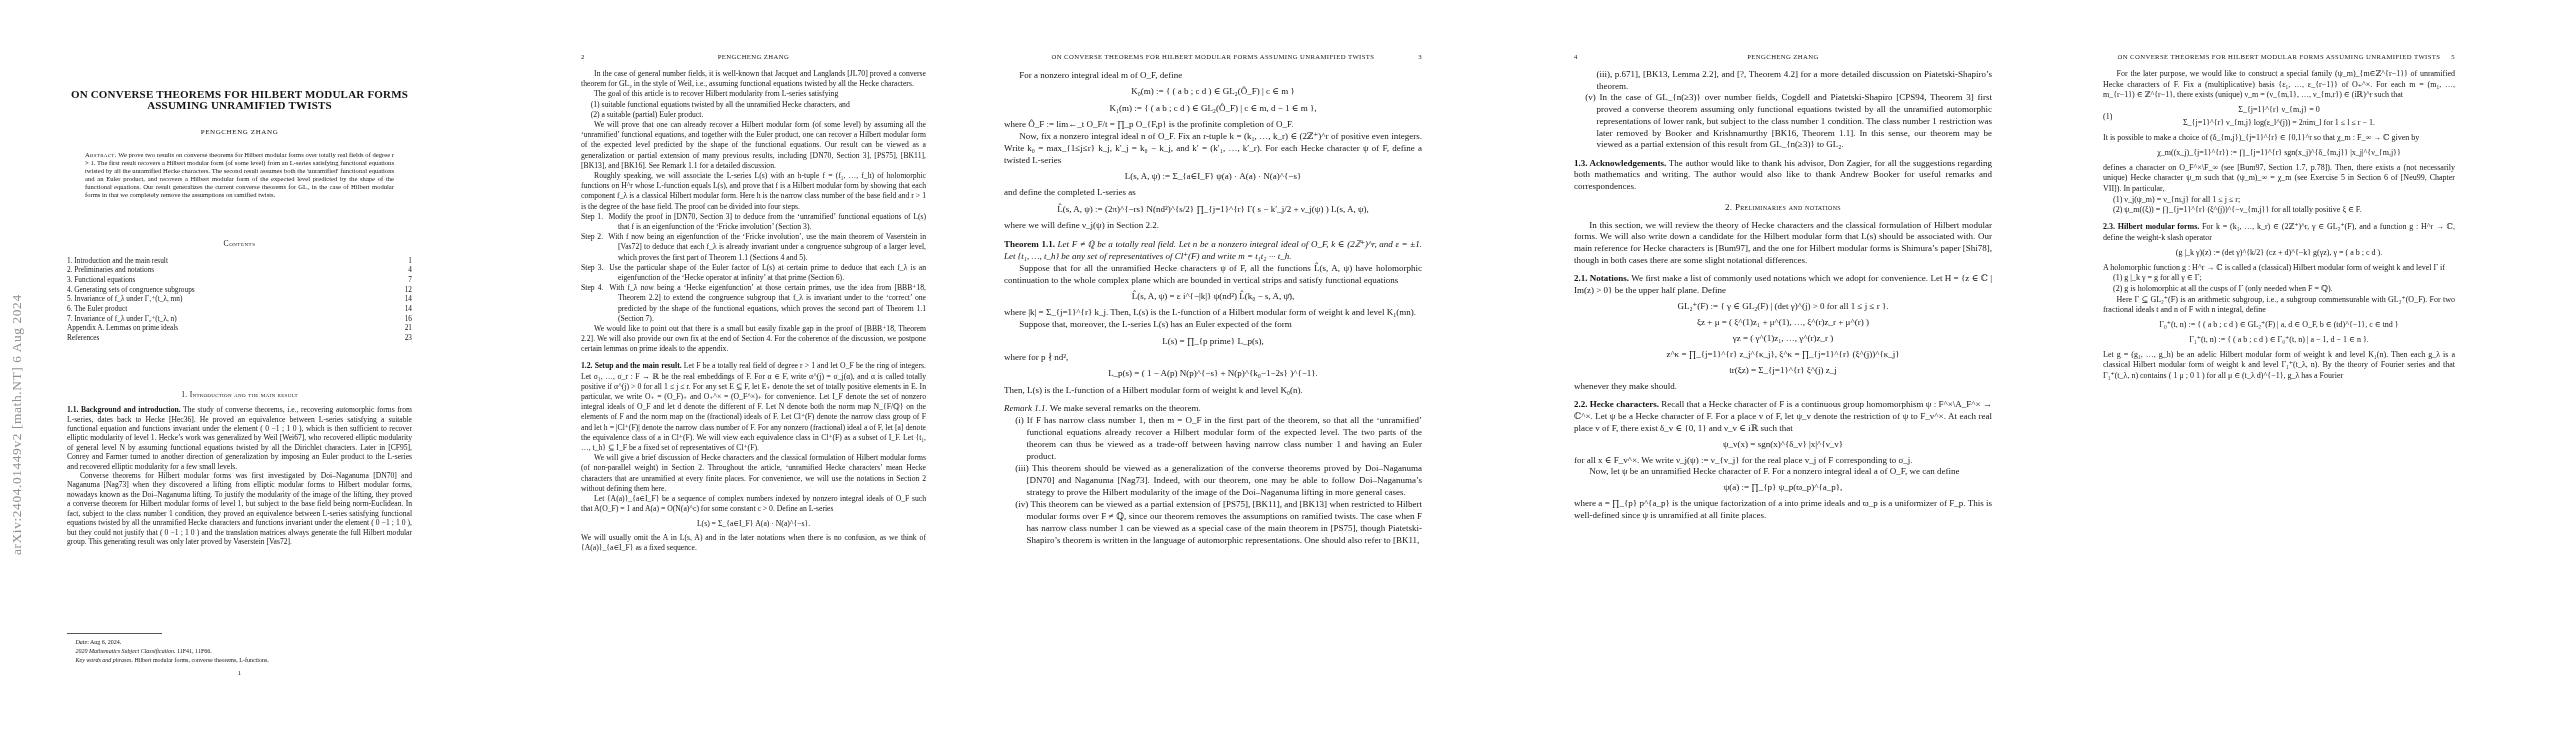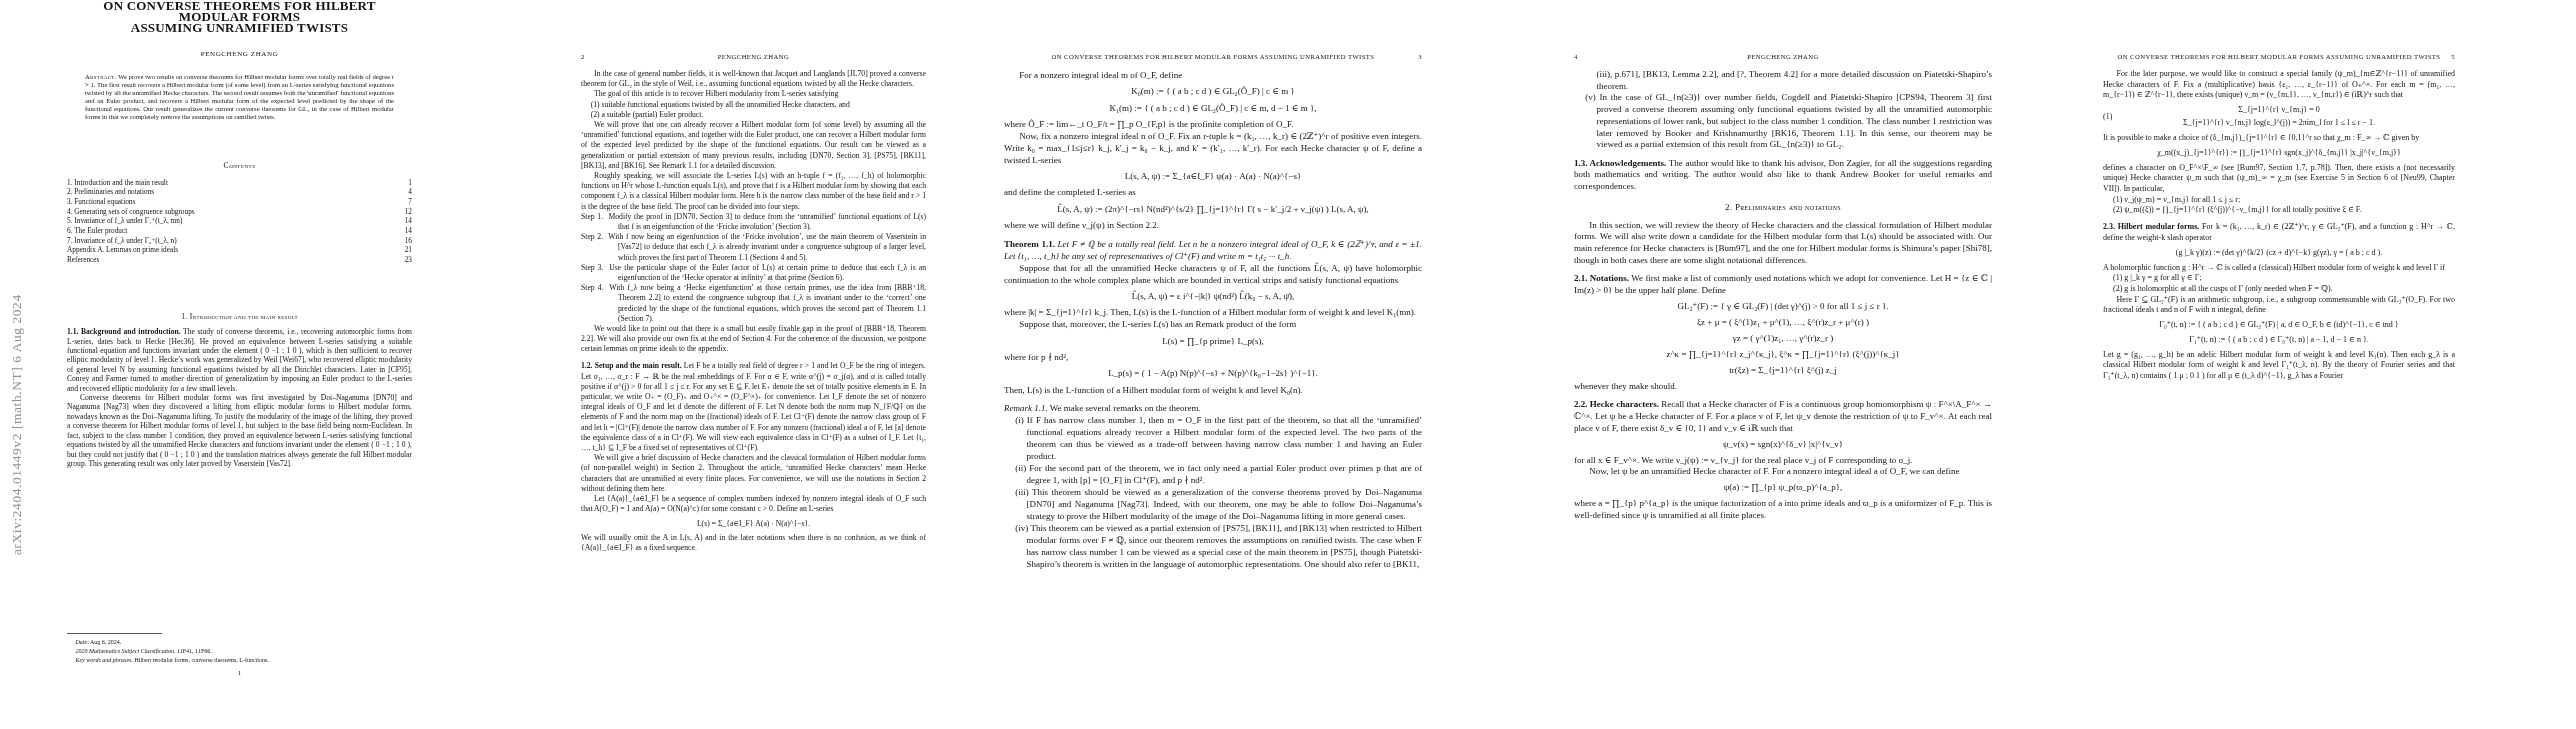--- a/index.html
+++ b/index.html
@@ -36,21 +36,21 @@
   .li{text-align:justify;padding-left:2.5em;text-indent:-1.25em;}
   .li.step{padding-left:4.8em;text-indent:-4.8em;}
   .steplab{padding-right:0.35em;}
   .licont{text-align:justify;padding-left:2.5em;text-indent:0;}
 
   
   .arxiv-stamp{position:absolute;left:8.5px;top:200px;height:450px;width:25.5px;
       writing-mode:vertical-rl;transform:rotate(180deg);
       font-size:13.4px;color:#8f8f94;letter-spacing:0.6px;text-align:center;
       font-family:"Liberation Serif","DejaVu Serif",serif;}
-  .t1{text-align:center;font-weight:bold;font-size:13px;line-height:11px;letter-spacing:0.2px;}
+  .t1{margin-top:89px;text-align:center;font-weight:bold;font-size:11px;line-height:11px;letter-spacing:0.2px;}
   .auth{margin-top:17px;text-align:center;font-size:7px;letter-spacing:0.6px;}
   .abstract{margin:13.4px 18px 0 18px;font-size:6.6px;line-height:8px;text-align:justify;}
   .abstract .ablab{font-variant:small-caps;letter-spacing:0.3px;}
   .contents-head{margin-top:40px;text-align:center;font-variant:small-caps;font-size:7.6px;letter-spacing:0.5px;}
   .toc{margin-top:7.3px;font-size:7.3px;line-height:9.7px;}
   .toc-row{display:flex;}
   .toc-row .pg{margin-left:auto;}
   .sec1{margin-top:47px;}
   .p1text{margin-top:6px;}
   .fnblock{position:absolute;left:0;right:0;top:633px;font-size:6px;line-height:9px;}
@@ -184,32 +184,31 @@
         <div class="eq">
           <div>L̂(s, A, ψ) := (2π)^{−rs} N(nd²)^{s/2} ∏_{j=1}^{r} Γ( s − k′_j/2 + ν_j(ψ) ) L(s, A, ψ),</div>
         </div>
         <div class="p ni">where we will define ν_j(ψ) in Section 2.2.</div>
         <div class="p thm ni"><b>Theorem 1.1.</b><span class="it"> Let F ≠ ℚ be a totally real field. Let n be a nonzero integral ideal of O_F, k ∈ (2ℤ⁺)^r, and ε = ±1. Let {t₁, …, t_h} be any set of representatives of Cl⁺(F) and write m = t₁t₂ ··· t_h.</span></div>
         <div class="p it">Suppose that for all the unramified Hecke characters ψ of F, all the functions L̂(s, A, ψ) have holomorphic continuation to the whole complex plane which are bounded in vertical strips and satisfy functional equations</div>
         <div class="eq">
           <div>L̂(s, A, ψ) = ε i^{−|k|} ψ(nd²) L̂(k₀ − s, A, ψ̄),</div>
         </div>
         <div class="p ni it">where |k| = Σ_{j=1}^{r} k_j. Then, L(s) is the L-function of a Hilbert modular form of weight k and level K₁(mn).</div>
-        <div class="p it">Suppose that, moreover, the L-series L(s) has an Remark product of the form</div>
+        <div class="p it">Suppose that, moreover, the L-series L(s) has an Euler expected of the form</div>
         <div class="eq">
           <div>L(s) = ∏_{p prime} L_p(s),</div>
         </div>
         <div class="p ni it">where for p ∤ nd²,</div>
         <div class="eq">
           <div>L_p(s) = ( 1 − A(p) N(p)^{−s} + N(p)^{k₀−1−2s} )^{−1}.</div>
         </div>
         <div class="p ni it">Then, L(s) is the L-function of a Hilbert modular form of weight k and level K₀(n).</div>
         <div class="p rem ni"><b class="remlab">Remark 1.1.</b><span> We make several remarks on the theorem.</span></div>
         <div class="li">(i) If F has narrow class number 1, then m = O_F in the first part of the theorem, so that all the ‘unramified’ functional equations already recover a Hilbert modular form of the expected level. The two parts of the theorem can thus be viewed as a trade-off between having narrow class number 1 and having an Euler product.</div>
-        <div class="li">(ii) For the second part of the theorem, we in fact only need a partial Euler product over primes p that are of degree 1, with [p] = [O_F] in Cl⁺(F), and p ∤ nd².</div>
         <div class="li">(iii) This theorem should be viewed as a generalization of the converse theorems proved by Doi–Naganuma [DN70] and Naganuma [Nag73]. Indeed, with our theorem, one may be able to follow Doi–Naganuma’s strategy to prove the Hilbert modularity of the image of the Doi–Naganuma lifting in more general cases.</div>
         <div class="li">(iv) This theorem can be viewed as a partial extension of [PS75], [BK11], and [BK13] when restricted to Hilbert modular forms over F ≠ ℚ, since our theorem removes the assumptions on ramified twists. The case when F has narrow class number 1 can be viewed as a special case of the main theorem in [PS75], though Piatetski-Shapiro’s theorem is written in the language of automorphic representations. One should also refer to [BK11,</div>
       </div>
   </div>
 
   <div class="col" id="col-4">
     <div class="rhead">
       <span class="num-left">4</span>
       <span>PENGCHENG ZHANG</span>
     </div>

